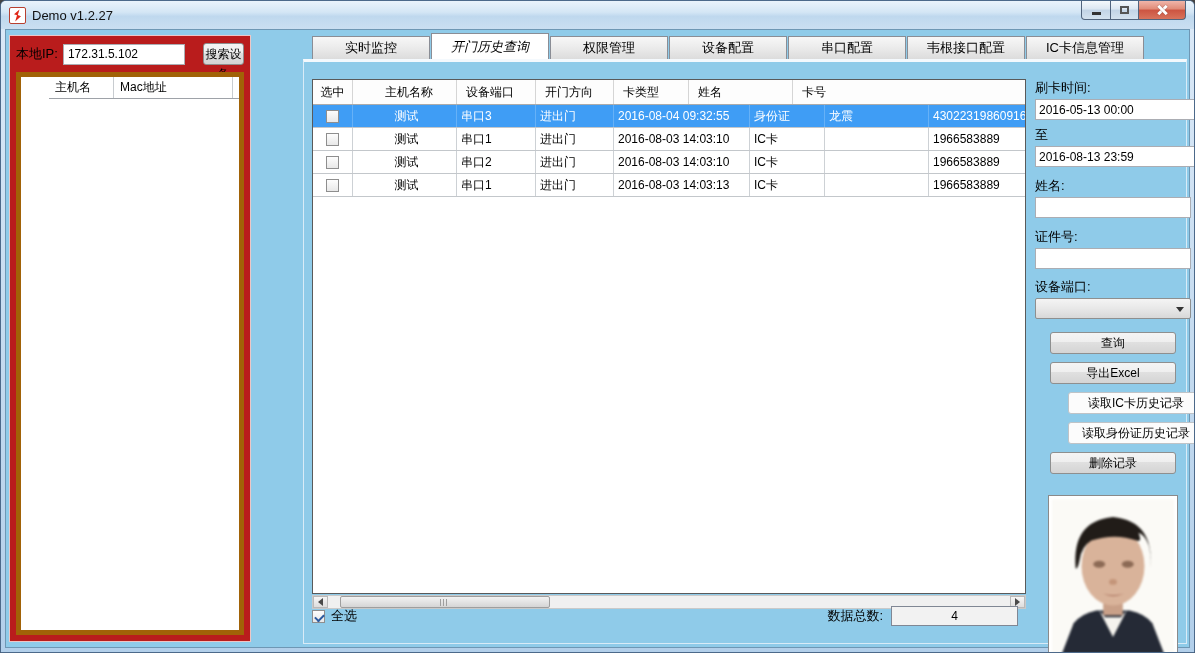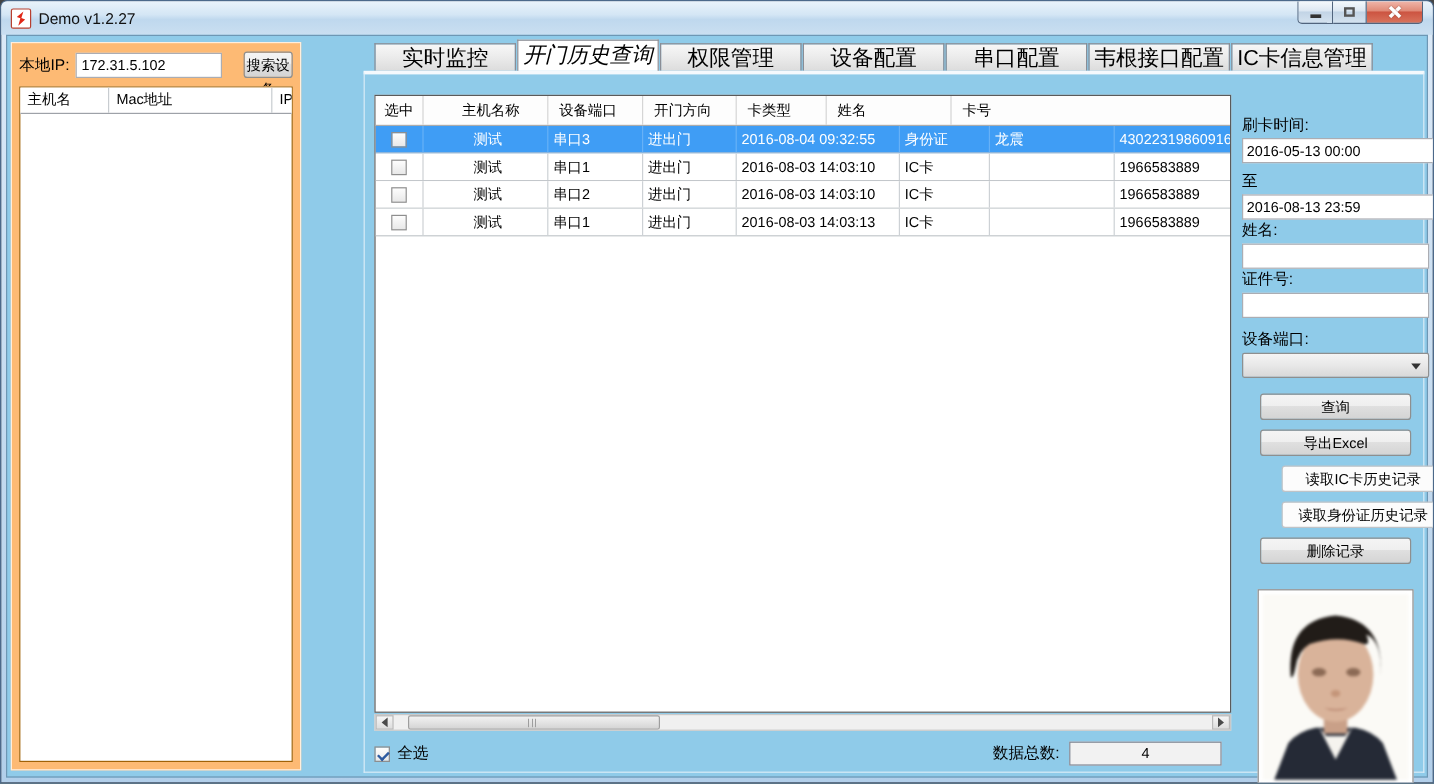--- a/index.html
+++ b/index.html
@@ -35,41 +35,41 @@
     width:3px; height:12px; background:#fff; box-shadow:0 0 1px #803020; }
   .glyph-close::before{ transform:rotate(45deg); }
   .glyph-close::after{ transform:rotate(-45deg); }
 
   
   .client{ position:absolute; left:4px; right:4px; top:28px; bottom:4px;
     background:#8FCBE9; border:1px solid #6E97B4; }
 
   
   .left-panel{ position:absolute; left:3px; top:5px; width:242px; bottom:5px;
-    background:#fdba74; border:1px solid rgba(255,255,255,.75); padding:6px; }
+    background:#b91c1c; border:1px solid rgba(255,255,255,.75); padding:6px; }
   .ip-row{ display:flex; align-items:center; height:24px; }
   .ip-label{ font-size:13px; color:#000; margin-right:5px; white-space:nowrap; }
   .ip-input{ width:122px; height:21px; border:1px solid #ABADB3; background:#fff;
     font:12px "Liberation Sans","DejaVu Sans",sans-serif; padding:0 4px; margin-right:18px; }
   .btn{ border:1px solid #8E8F8F; border-radius:3px; font-size:12px; color:#000;
     background:linear-gradient(180deg,#F4F4F4 0%,#EFEFEF 45%,#E0E0E0 46%,#D4D4D4 100%);
     cursor:default; text-align:center; }
   .search-btn{ width:72px; height:22px; line-height:20px; }
   .host-list{ position:absolute; left:6px; right:6px; top:36px; bottom:6px;
-    background:#fff; border:1px solid #a16207; }
+    background:#fff; border:5px solid #a16207;padding-left:28px; }
   .host-header{ display:flex; height:22px; border-bottom:1px solid #9EA2A8;
     background:#fff; }
   .host-hcell{ font-size:12px; color:#000; line-height:21px; padding-left:6px;
     border-right:1px solid #C8CCD0; overflow:hidden; white-space:nowrap; }
   .hh0{ width:74px; } .hh1{ width:136px; } .hh2{ flex:1; border-right:none; }
 
   
   .tab-area{ position:absolute; left:297px; top:3px; right:2px; bottom:3px; }
   .tab-strip{ display:flex; height:26px; padding-left:9px; align-items:flex-end; }
-  .tab{ width:118px; height:23px; line-height:22px; text-align:center; font-size:18px;
+  .tab{ width:118px; height:23px; line-height:22px; text-align:center; font-size:13px;
     color:#000; border:1px solid #8A8D95; border-bottom:none; margin-right:1px;
     background:linear-gradient(180deg,#F7F7F7 0%,#ECECEC 45%,#DCDCDC 100%); cursor:default; }
   .tab.active{ height:26px; line-height:25px; background:#FFFFFF; position:relative; z-index:3;font-style:italic; }
   .tab-page{ position:absolute; left:0; right:0; top:26px; bottom:0;
     background:#8FCBE9; border-top:3px solid #F4F9FD; border-left:1px solid #D9EBF7;
     border-right:1px solid #D9EBF7; border-bottom:1px solid #D9EBF7; }
 
   
   .grid{ position:absolute; left:8px; top:17px; width:714px; height:515px;
     background:#fff; border:1px solid #5A5A5A; overflow:hidden; }
@@ -100,41 +100,41 @@
   .tri-right{ width:0; height:0; border-style:solid; border-width:4px 0 4px 5px;
     border-color:transparent transparent transparent #4A4A4A; }
   .scroll-track{ flex:1; position:relative; }
   .scroll-thumb{ position:absolute; left:12px; top:0; width:210px; height:12px;
     background:linear-gradient(180deg,#F2F2F2,#D5D5D5); border:1px solid #9E9E9E; border-radius:2px; }
   .scroll-thumb::after{ content:""; position:absolute; left:50%; top:2px; width:9px; height:7px;
     margin-left:-5px;
     background:repeating-linear-gradient(90deg,#9E9E9E 0 1px,transparent 1px 3px); }
 
   
-  .footer{ position:absolute; left:8px; top:552px; width:714px; height:28px;
+  .footer{ position:absolute; left:8px; top:540px; width:714px; height:28px;
     display:flex; align-items:center; }
   .footer-label{ font-size:13px; color:#000; margin-left:6px; }
   .total-label{ margin-left:auto; font-size:13px; color:#000; }
   .count-box{ width:127px; height:20px; margin:0 8px; background:#F2F2F2;
     border:1px solid #808794; text-align:center; font-size:12px; line-height:18px; color:#000; }
 
   
-  .right-col{ position:absolute; left:731px; top:33px; width:156px; bottom:4px; }
+  .right-col{ position:absolute; left:731px; top:17px; width:156px; bottom:4px; }
   .form-label{ font-size:13px; color:#000; height:16px; }
   .date-field{ display:flex; height:21px; margin-top:4px; }
   .date-input{ flex:1; height:21px; border:1px solid #ABADB3; border-right:none;
     background:#fff; font:12px "Liberation Sans","DejaVu Sans",sans-serif; padding:0 3px; }
   .text-input{ width:100%; height:21px; border:1px solid #ABADB3; background:#fff;
     font:12px "Liberation Sans","DejaVu Sans",sans-serif; padding:0 3px; margin-top:4px; }
   .combo{ width:100%; height:21px; margin-top:4px; border:1px solid #8E8F8F; border-radius:2px;
     background:linear-gradient(180deg,#F4F4F4 0%,#E8E8E8 50%,#D8D8D8 100%);
     display:flex; align-items:center; position:relative; font-size:12px; padding-left:4px; }
   .combo-arrow{ position:absolute; right:6px; top:8px; width:0; height:0; border-style:solid;
     border-width:5px 4px 0 4px; border-color:#333 transparent transparent transparent; }
-  .mt6{ margin-top:6px; } .mt9{ margin-top:9px; } .mt10{ }
+  .mt6{ margin-top:6px; } .mt9{ margin-top:9px; } .mt10{ margin-top:10px; }
   .panel-btn{ display:block; width:126px; height:22px; line-height:20px; margin:8px auto 0; }
   .panel-btn.first{ margin-top:13px; }
   .btn-light{ background:#FCFCFC; border:1px solid #BFC3C7;margin-left:33px; }
   .btn-wide{ width:136px; }
 
   .photo-frame{ width:130px; height:163px; margin:21px auto 0; background:#fff;
     border:1px solid #8A8A8A; padding:3px; }
   .photo-frame svg{ display:block; width:100%; height:100%; filter:blur(1.2px); }
 </style>
 </head>

